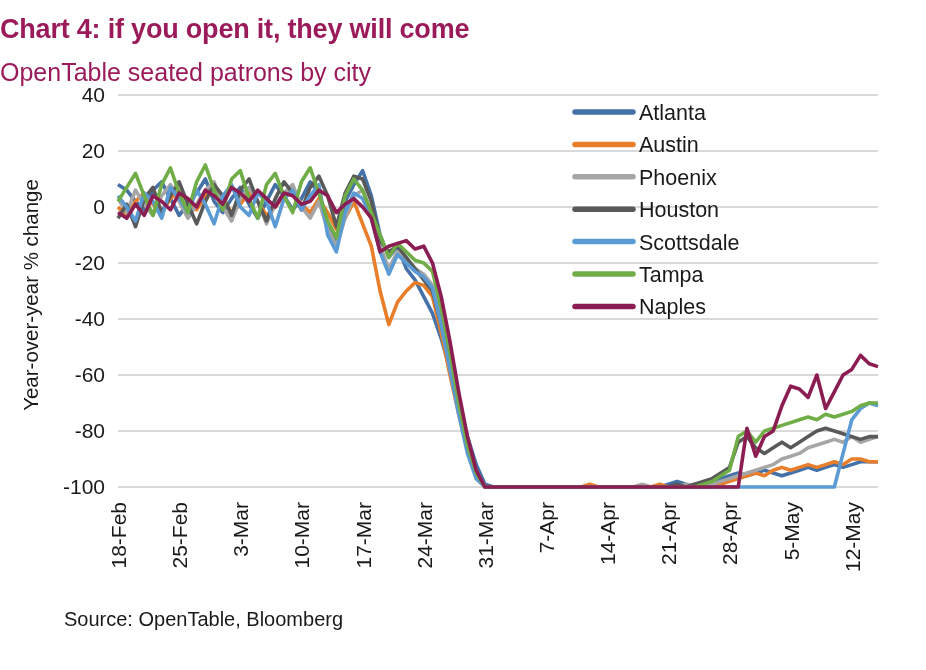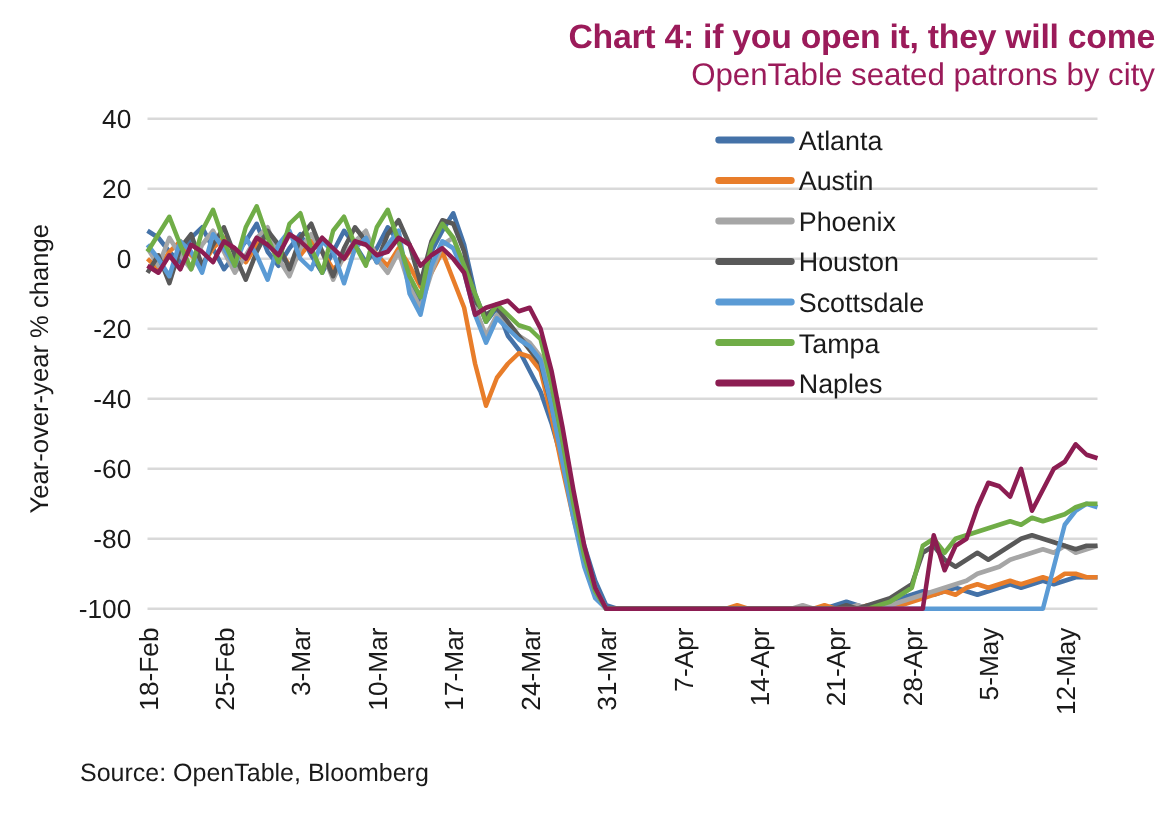--- a/index.html
+++ b/index.html
@@ -19,37 +19,37 @@
     position: relative;
     width: 926px;
     height: 670px;
     background: #ffffff;
   }
   .title-block {
     position: absolute;
     top: 14px;
     left: 0;
     width: 924px;
-    text-align: right;
+    text-align: left;
     pointer-events: none;
   }
   .chart-title {
     font-size: 27px;
     font-weight: bold;
     color: #9B1B5A;
     line-height: 1.12;
     letter-spacing: -0.2px;
     white-space: nowrap;
   }
   .chart-subtitle {
     font-size: 25px;
     font-weight: normal;
     color: #9B1B5A;
     line-height: 1.15;
-    margin-top: 2px;
+    margin-top: 14px;
     white-space: nowrap;
   }
   #plot-svg {
     position: absolute;
     top: 0;
     left: 0;
   }
   .source-note {
     position: absolute;
     left: 64px;

